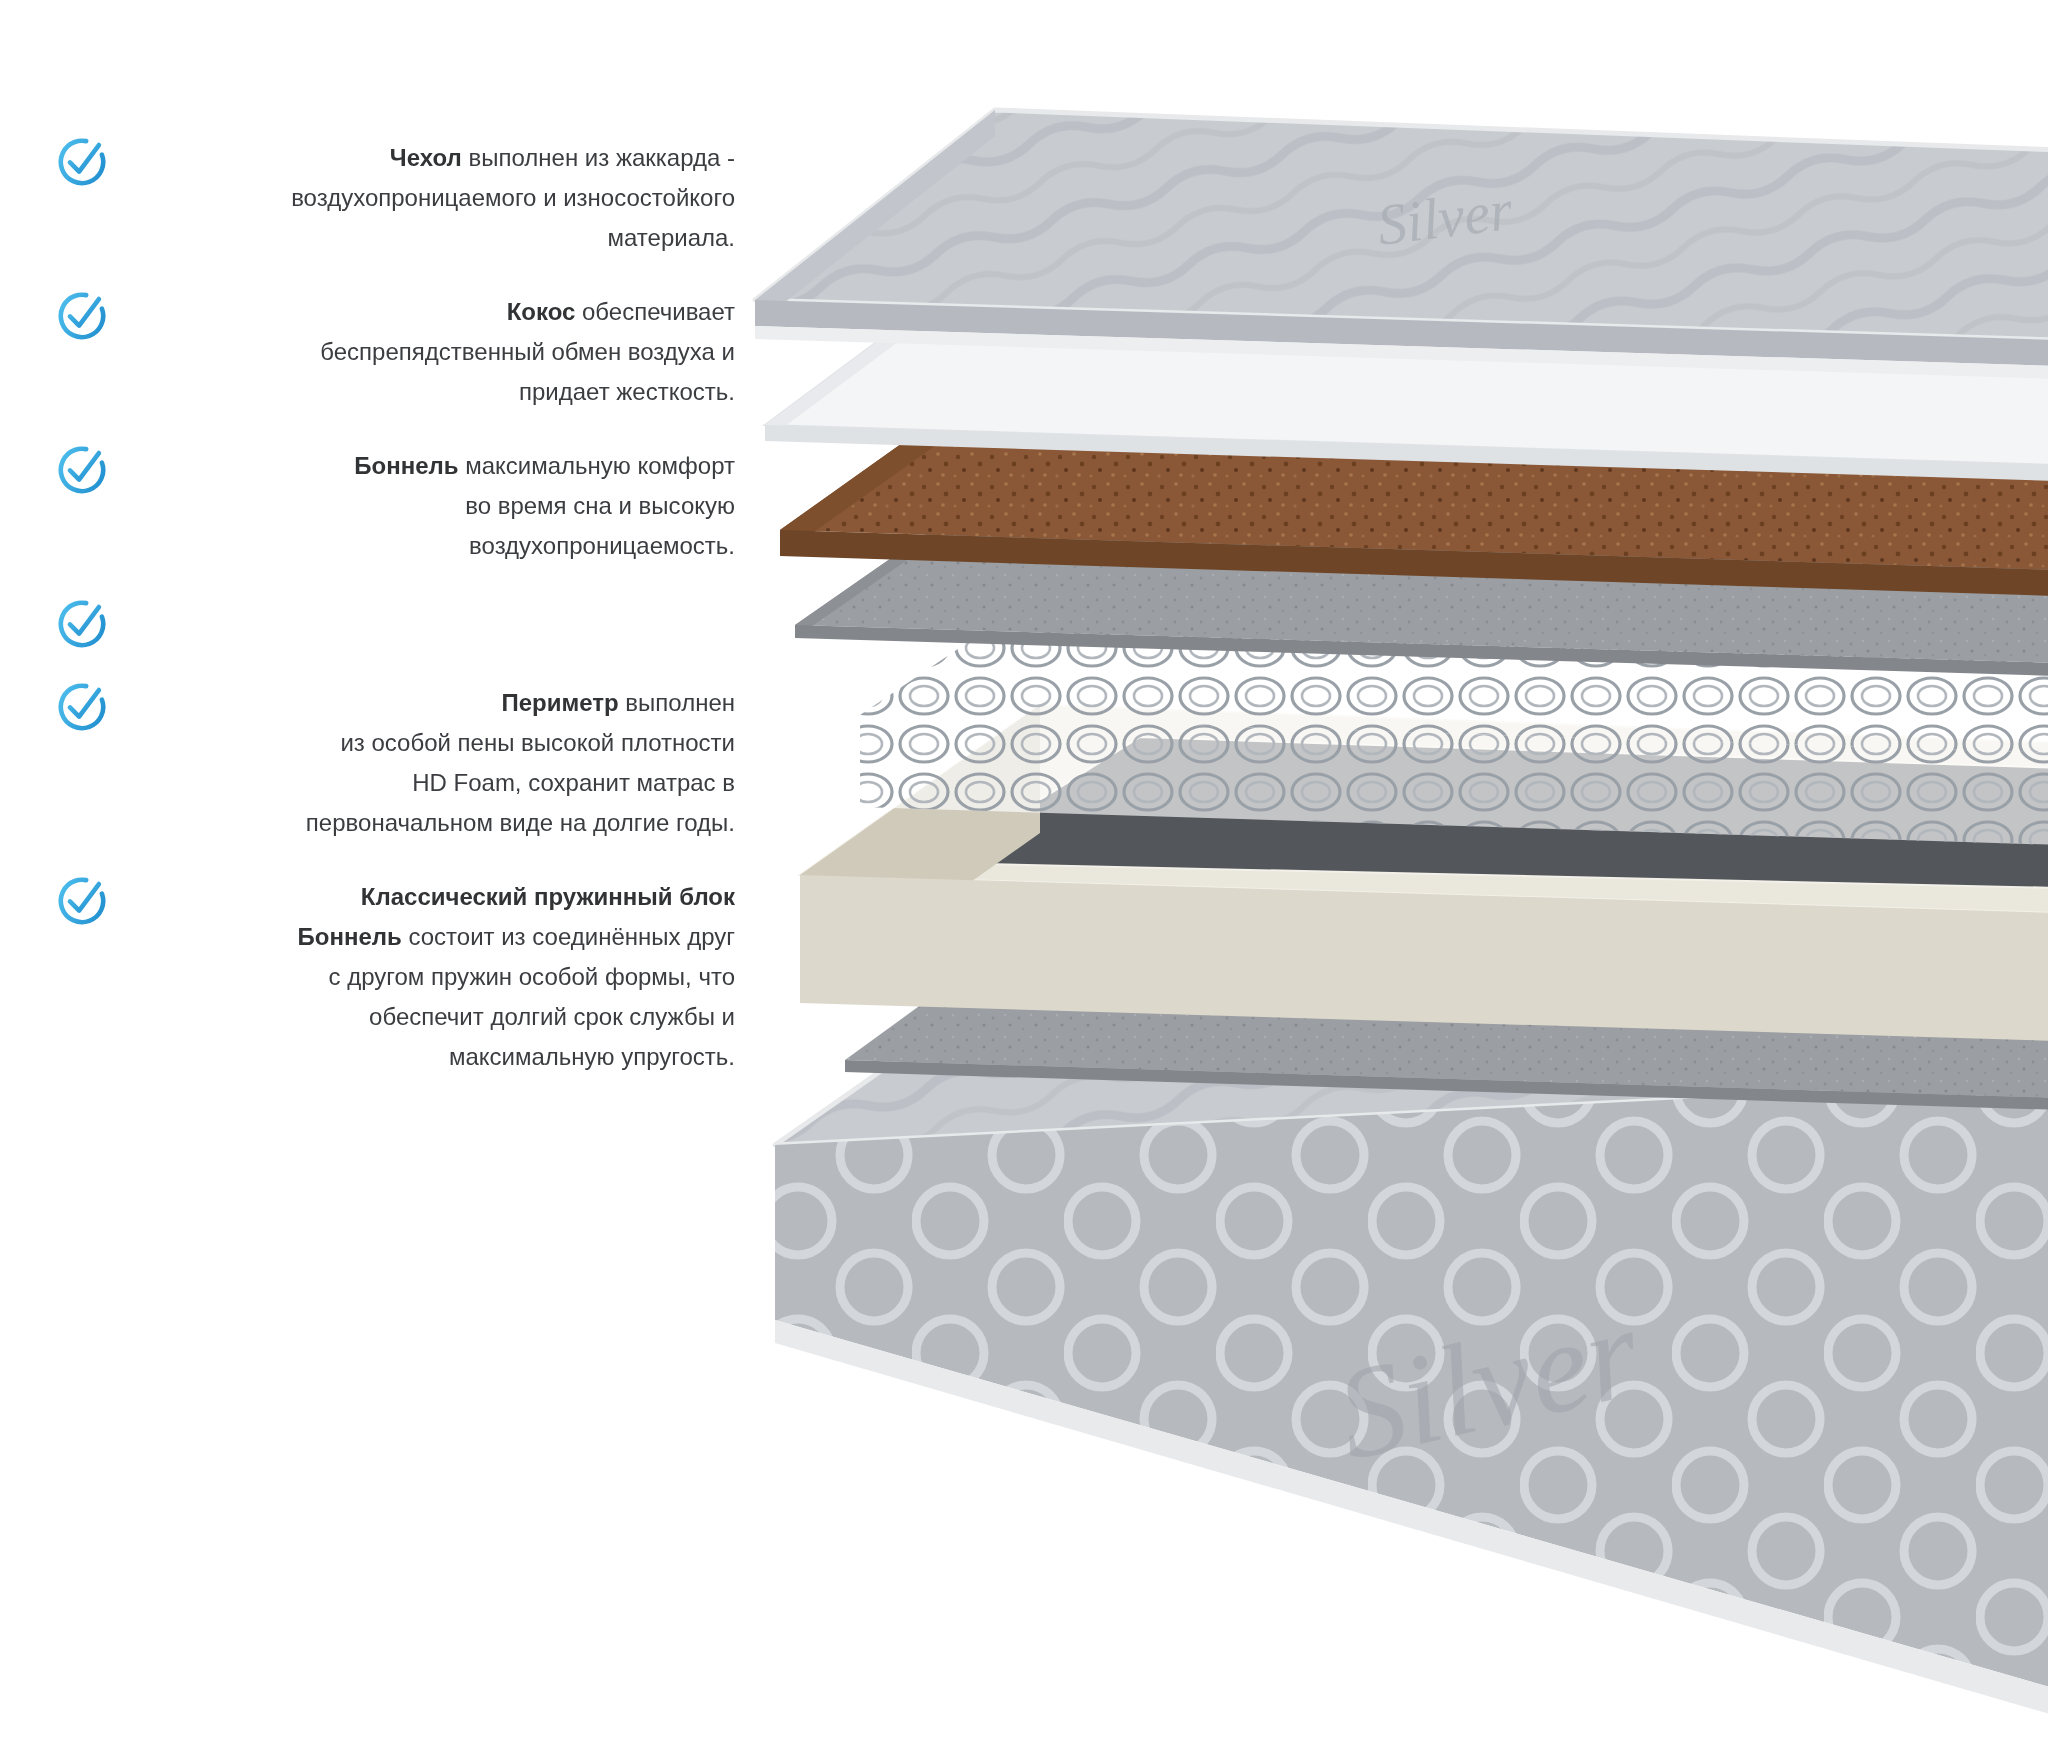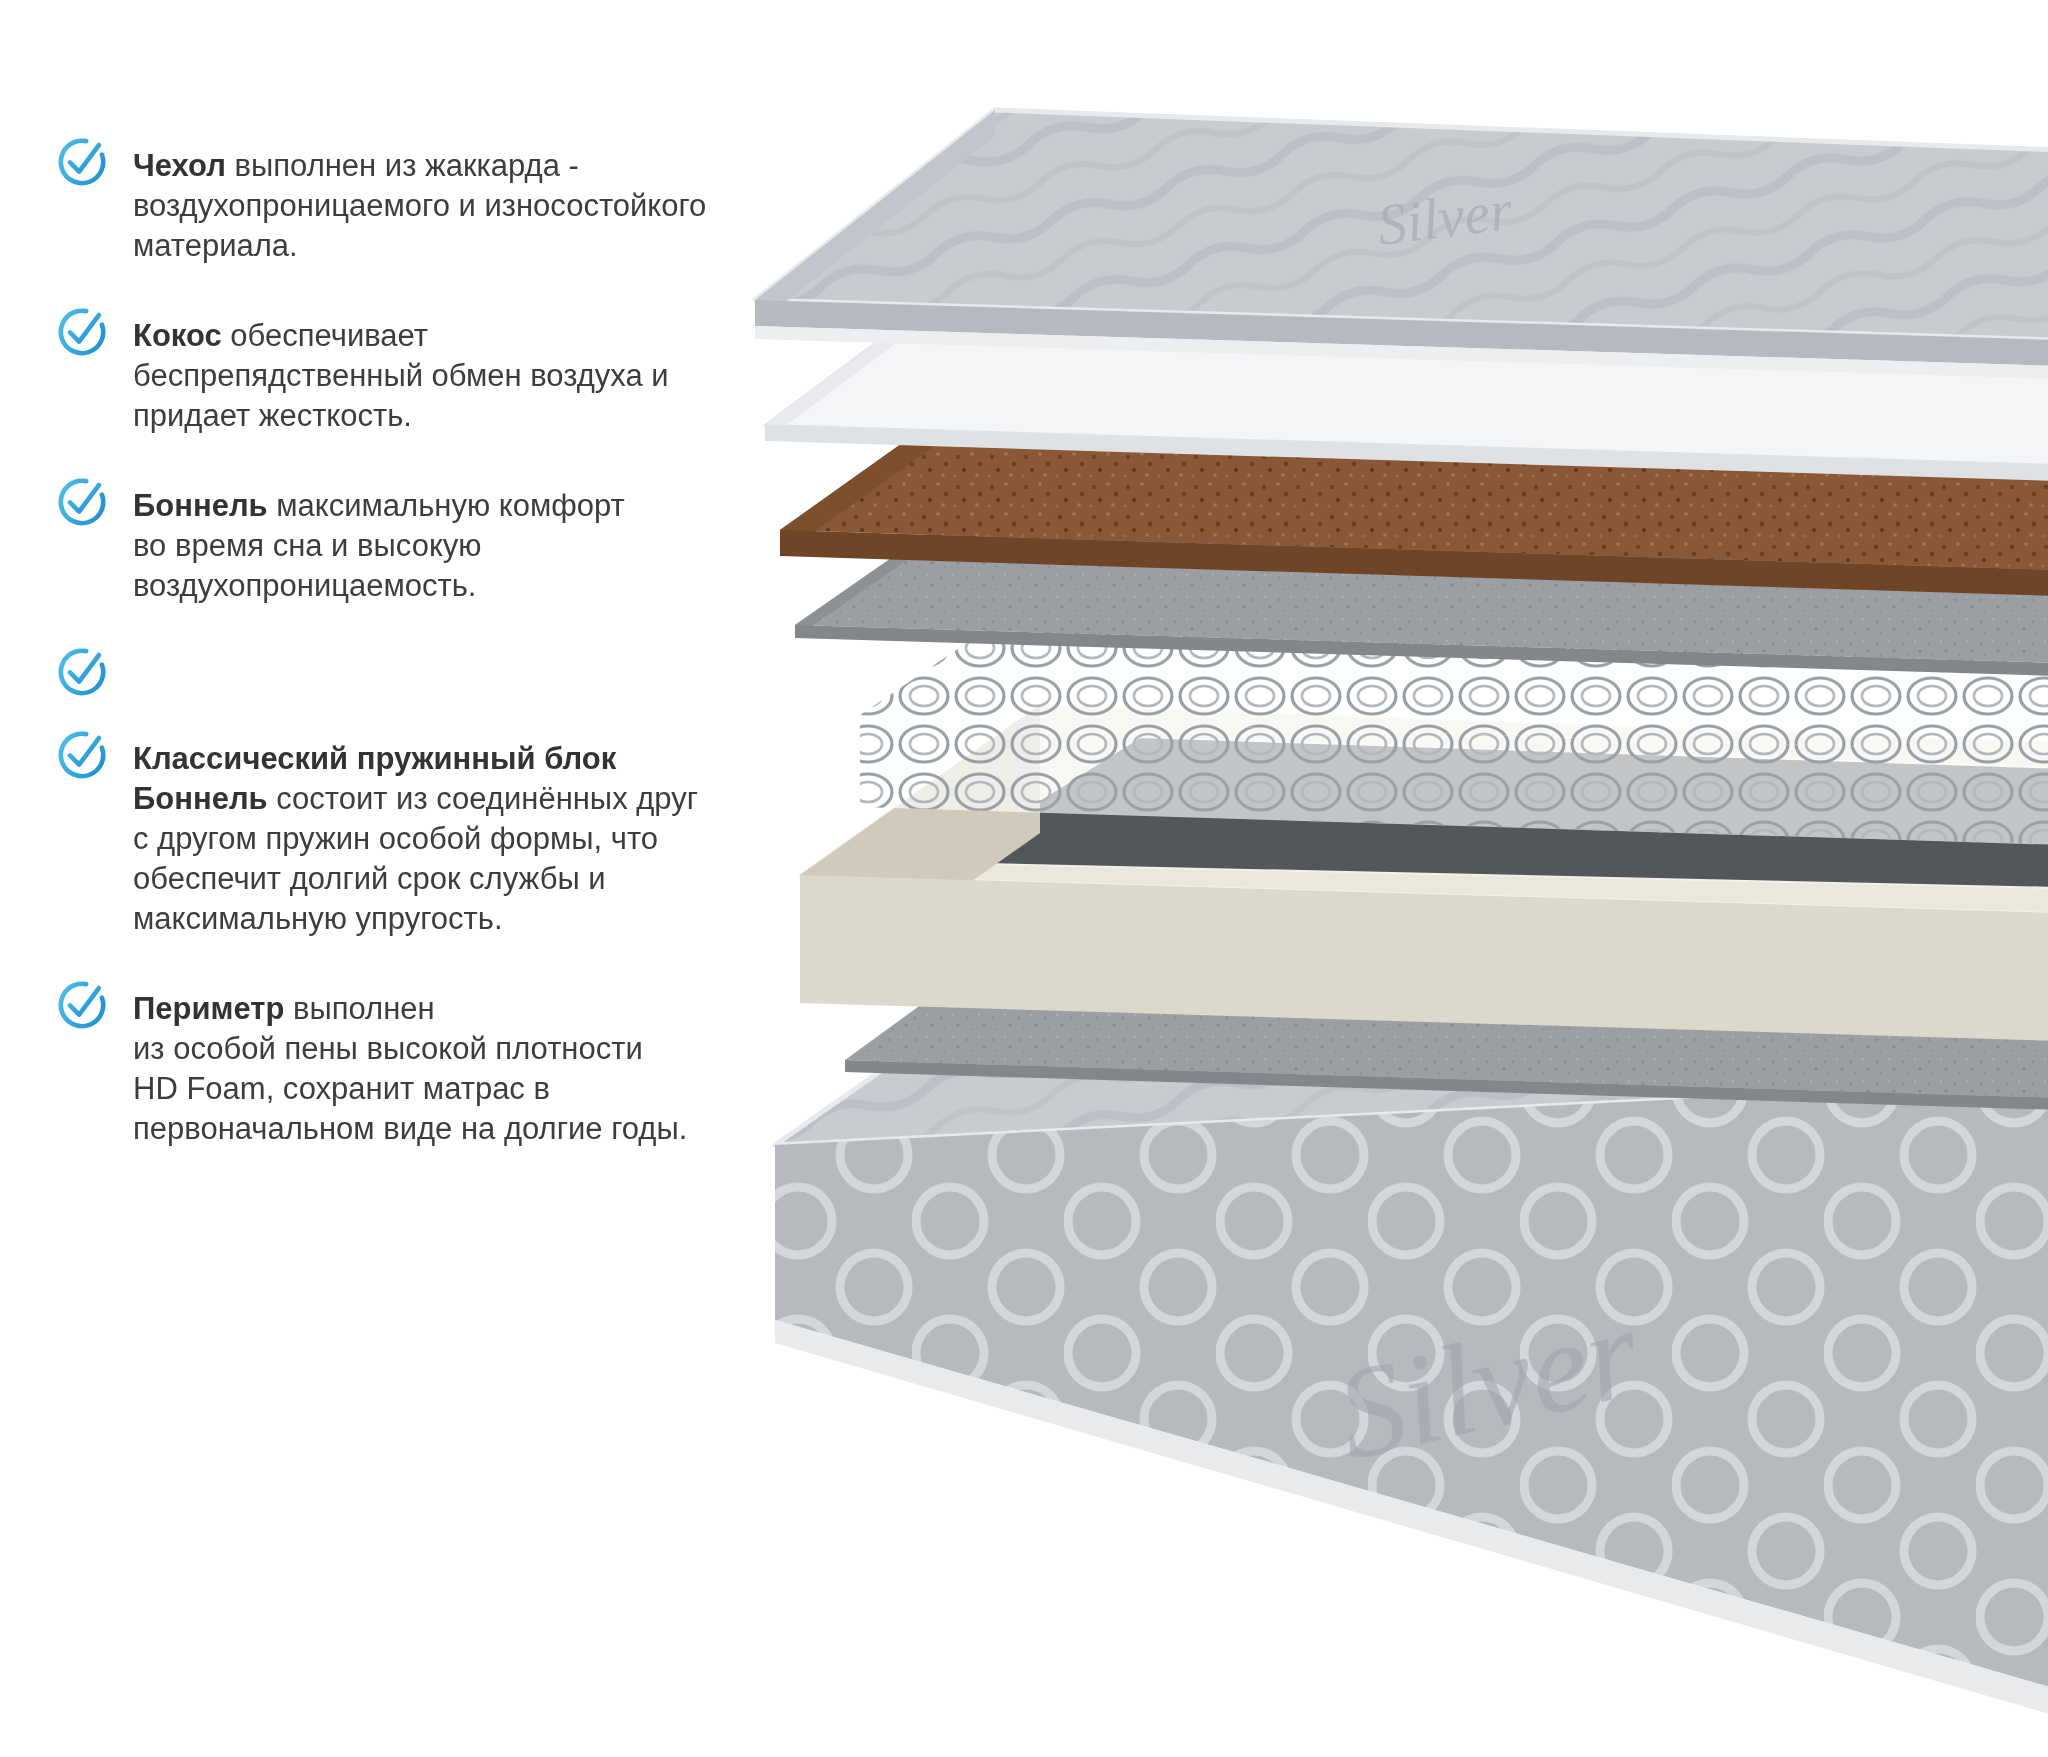--- a/index.html
+++ b/index.html
@@ -8,22 +8,22 @@
     font-family:"Liberation Sans",sans-serif;
   }
   .art{position:absolute;left:0;top:0;}
   .features{
     position:absolute;left:55px;top:138px;width:690px;
     display:flex;flex-direction:column;gap:34px;
   }
   .feature{display:flex;align-items:flex-start;gap:16px;}
   .check{width:54px;height:54px;flex:0 0 54px;margin-top:-5px;}
   .ftext{
-    margin:8px;font-size:31px;line-height:40px;color:#3b3d40;
-    white-space:pre-line;width:610px;
+    margin:0;font-size:24px;line-height:40px;color:#3b3d40;
+    white-space:pre-line;width:610px;text-align:right;
   }
   .ftext b{font-weight:bold;color:#313335;}
   .script{font-family:"Liberation Serif",serif;font-style:italic;}
 </style>
 </head>
 <body>
 
 <div class="canvas">
 
   <svg class="art" width="2048" height="1757" viewBox="0 0 2048 1757">
@@ -163,32 +163,32 @@
         <circle cx="28" cy="30" r="22" fill="none" stroke="url(#ckg)" stroke-width="4.8" stroke-dasharray="115 23.2" stroke-linecap="round" transform="rotate(-20 28 30)"></circle>
         <path d="M15.5 30.5 L25 40 L45.5 12.5" fill="none" stroke="url(#ckg)" stroke-width="4.8" stroke-linecap="round" stroke-linejoin="round"></path>
       </svg>
     </div>
 
     <div class="feature">
       <svg class="check" viewBox="0 0 56 56">
         <circle cx="28" cy="30" r="22" fill="none" stroke="url(#ckg)" stroke-width="4.8" stroke-dasharray="115 23.2" stroke-linecap="round" transform="rotate(-20 28 30)"></circle>
         <path d="M15.5 30.5 L25 40 L45.5 12.5" fill="none" stroke="url(#ckg)" stroke-width="4.8" stroke-linecap="round" stroke-linejoin="round"></path>
       </svg>
+      <p class="ftext"><b>Периметр</b><span> выполнен
+из особой пены высокой плотности
+HD Foam, сохранит матрас в
+первоначальном виде на долгие годы.</span></p>
+    </div>
+
+    <div class="feature">
+      <svg class="check" viewBox="0 0 56 56">
+        <circle cx="28" cy="30" r="22" fill="none" stroke="url(#ckg)" stroke-width="4.8" stroke-dasharray="115 23.2" stroke-linecap="round" transform="rotate(-20 28 30)"></circle>
+        <path d="M15.5 30.5 L25 40 L45.5 12.5" fill="none" stroke="url(#ckg)" stroke-width="4.8" stroke-linecap="round" stroke-linejoin="round"></path>
+      </svg>
       <p class="ftext"><b>Классический пружинный блок
 Боннель</b><span> состоит из соединённых друг
 с другом пружин особой формы, что
 обеспечит долгий срок службы и
 максимальную упругость.</span></p>
     </div>
 
-    <div class="feature">
-      <svg class="check" viewBox="0 0 56 56">
-        <circle cx="28" cy="30" r="22" fill="none" stroke="url(#ckg)" stroke-width="4.8" stroke-dasharray="115 23.2" stroke-linecap="round" transform="rotate(-20 28 30)"></circle>
-        <path d="M15.5 30.5 L25 40 L45.5 12.5" fill="none" stroke="url(#ckg)" stroke-width="4.8" stroke-linecap="round" stroke-linejoin="round"></path>
-      </svg>
-      <p class="ftext"><b>Периметр</b><span> выполнен
-из особой пены высокой плотности
-HD Foam, сохранит матрас в
-первоначальном виде на долгие годы.</span></p>
-    </div>
-
   </div>
 </div>
 
 </body></html>

